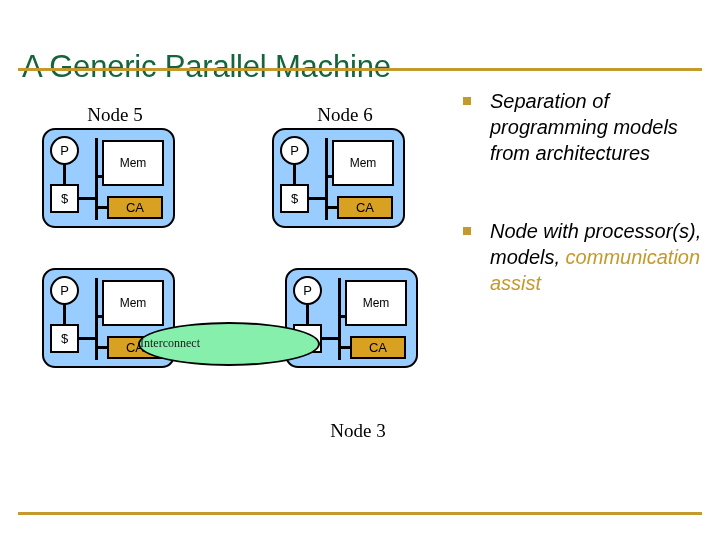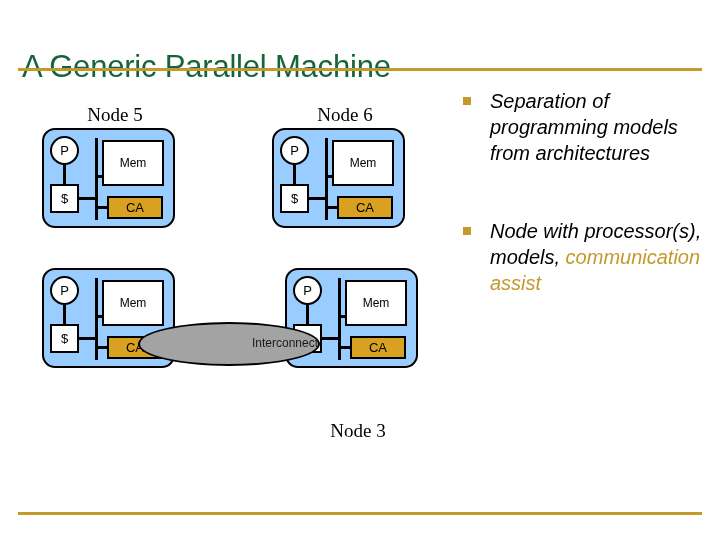--- a/index.html
+++ b/index.html
@@ -139,29 +139,29 @@
     background: #000000;
   }
 
   
   #interconnect {
     position: absolute;
     left: 138px;
     top: 232px;
     width: 182px;
     height: 44px;
-    background: #a3a3a3;
+    background: #86efac;
     border: 2.5px solid #000000;
     border-radius: 50%;
     box-sizing: border-box;
-    font-family: Liberation Sans, sans-serif;
+    font-family: Liberation Serif, serif;
     font-size: 12px;
     color: #1a1a1a;
     line-height: 39px;
-    text-align: right;
+    text-align: left;
     z-index: 5;
   }
 
   
   #bullets {
     position: absolute;
     left: 458px;
     top: 88px;
     width: 250px;
   }

